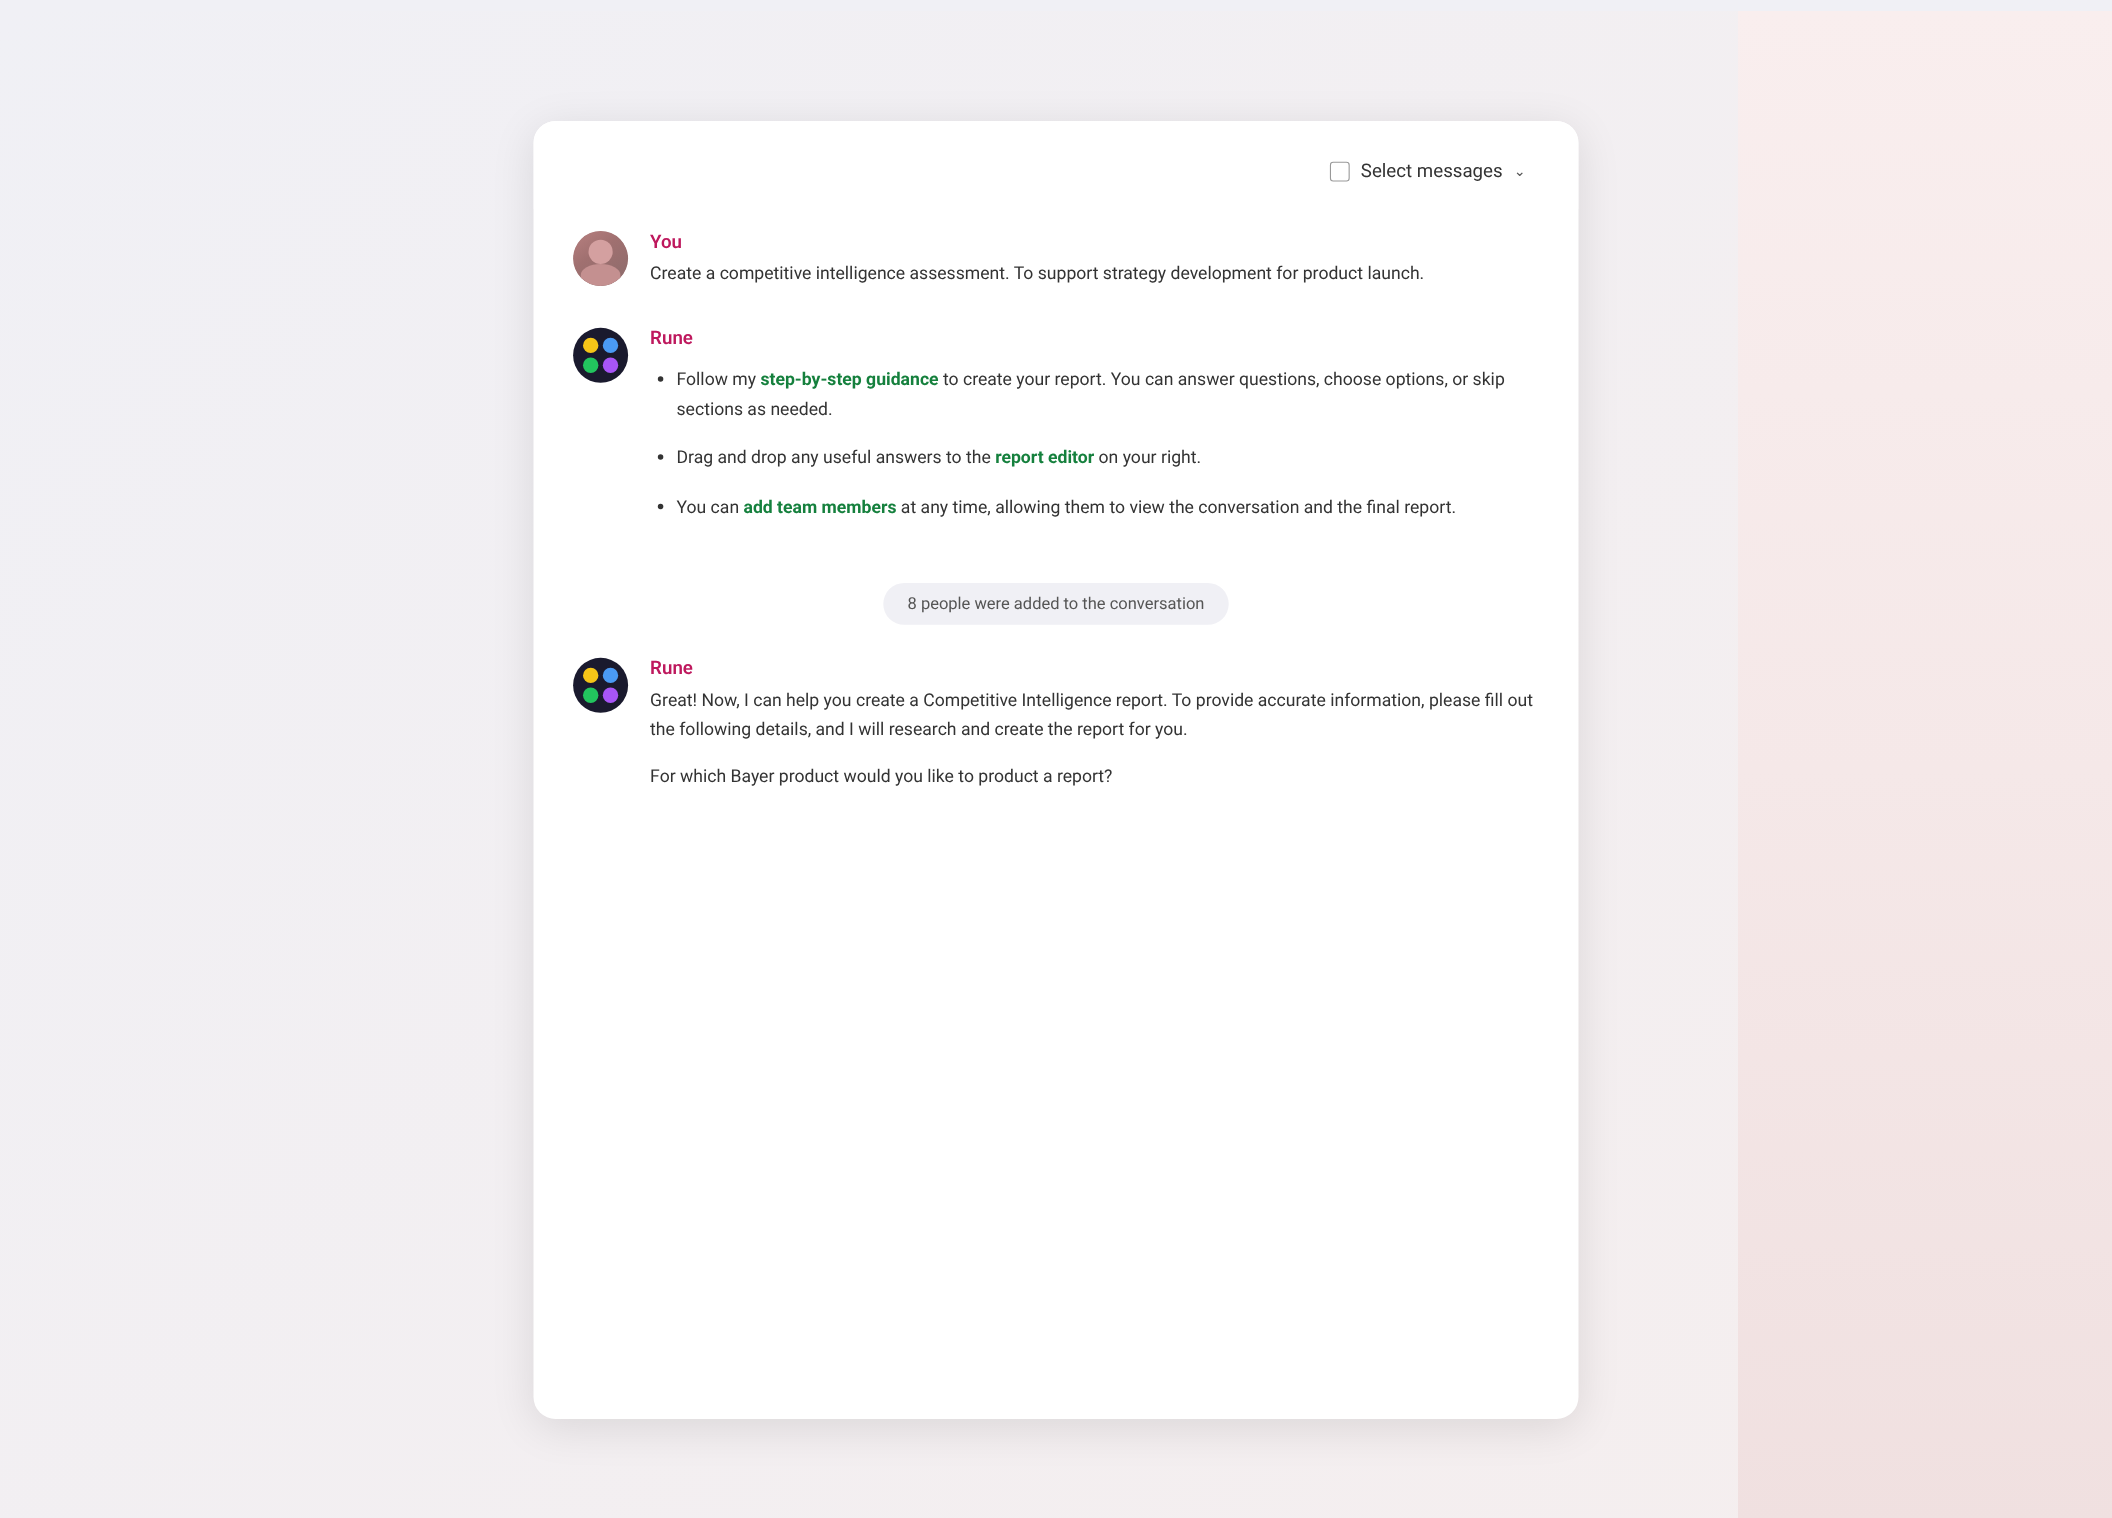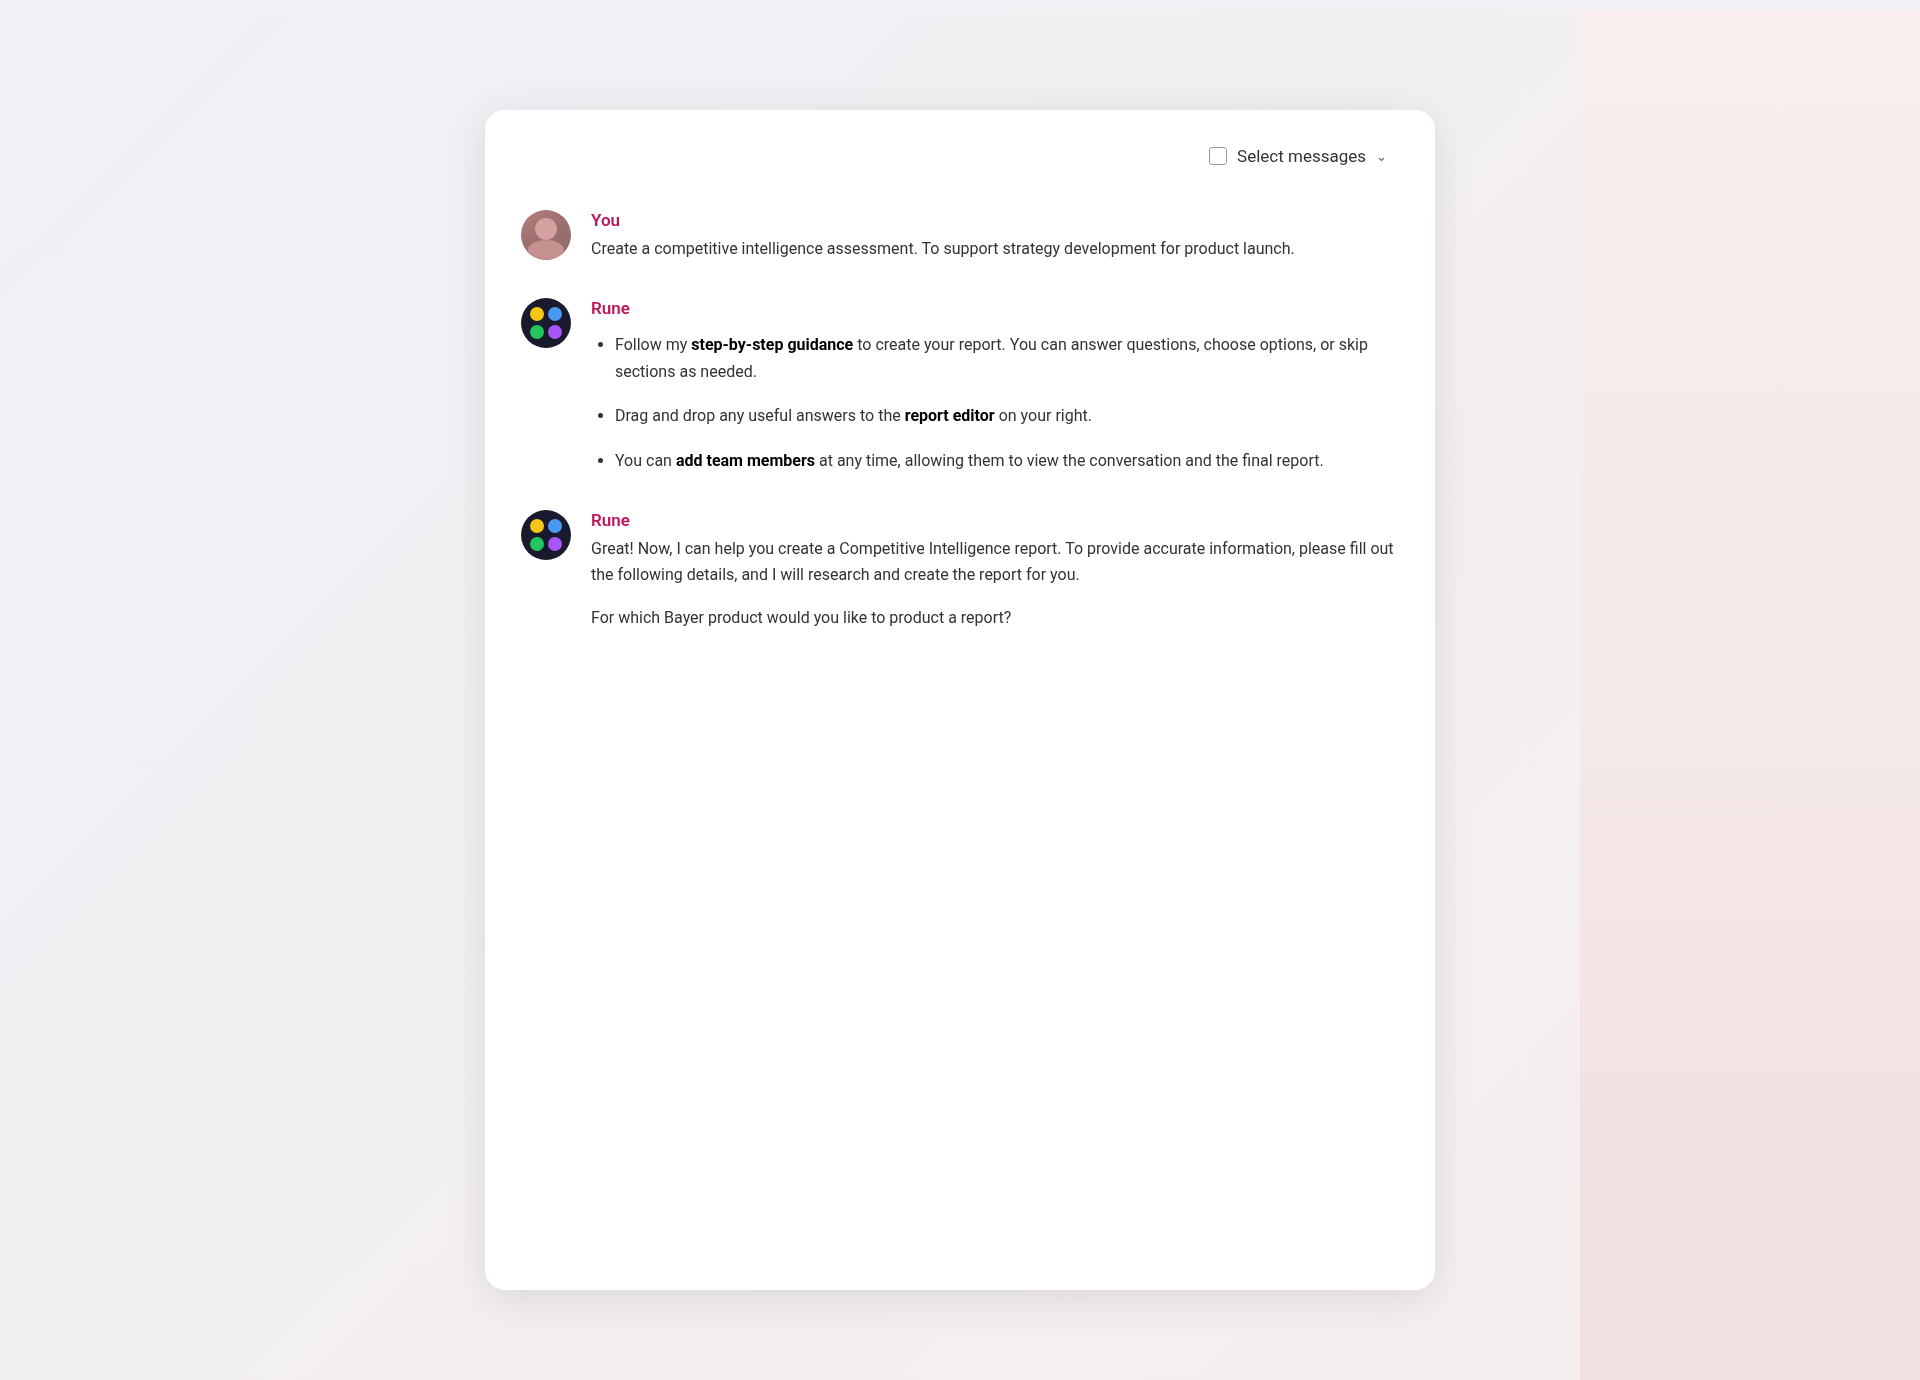--- a/index.html
+++ b/index.html
@@ -207,21 +207,21 @@
     }
 
     .message-text li {
       font-size: 16px;
       color: #333;
       line-height: 1.65;
     }
 
     .message-text strong {
       font-weight: 700;
-      color: #000000;
+      color: #15803d;
     }
 
     .system-message {
       display: flex;
       justify-content: center;
       margin: 20px 0 30px 0;
     }
 
     .system-message-badge {
       background: #f0f0f5;
@@ -285,20 +285,23 @@
                 <span>Drag and drop any useful answers to the </span><strong>report editor</strong><span> on your right.</span>
               </li>
               <li>
                 <span>You can </span><strong>add team members</strong><span> at any time, allowing them to view the conversation and the final report.</span>
               </li>
             </ul>
           </div>
         </div>
       </div>
 
+      <div class="system-message">
+        <span class="system-message-badge">8 people were added to the conversation</span>
+      </div>
 
       <div class="message-block">
         <div class="avatar avatar-rune">
           <div class="rune-dots">
             <span class="dot dot-yellow"></span>
             <span class="dot dot-blue"></span>
             <span class="dot dot-green"></span>
             <span class="dot dot-purple"></span>
           </div>
         </div>

